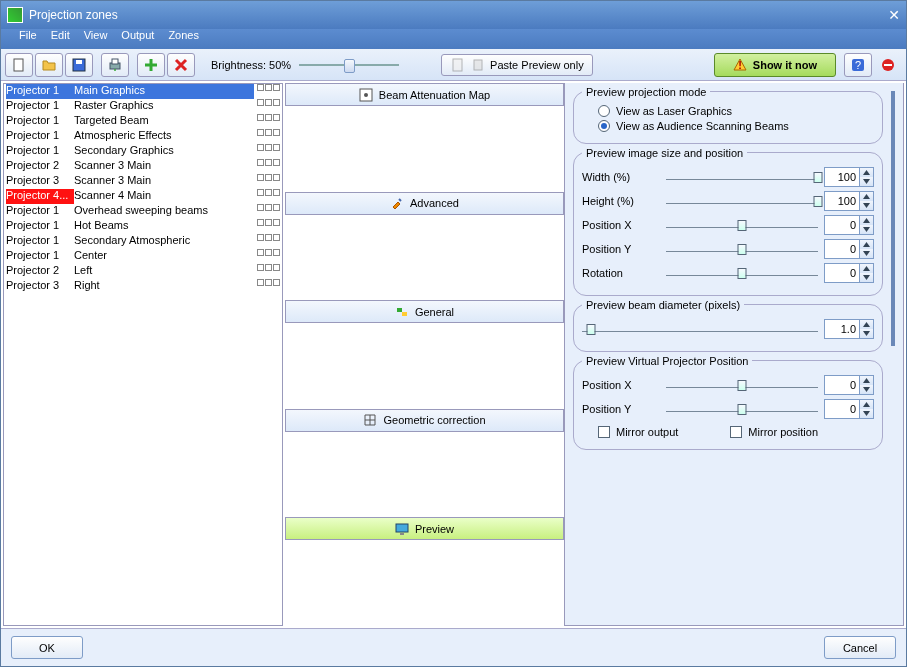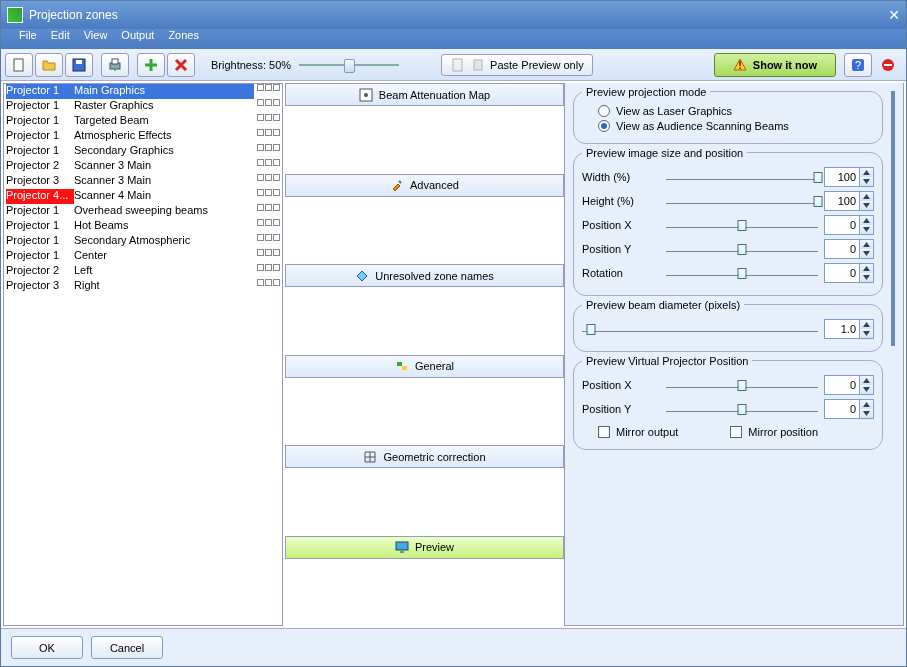--- a/index.html
+++ b/index.html
@@ -51,21 +51,21 @@
 .sl{position:relative;height:16px}
 .sl .tr{position:absolute;top:10px;left:0;right:0;height:1px;background:#789}
 .sl .th{position:absolute;top:3px;width:9px;height:11px;border:1px solid #567;background:linear-gradient(#f7faff,#cfe);transform:translateX(-50%)}
 .spin{display:flex;align-items:center;border:1px solid #7e9cc7;background:#fff;height:20px}
 .spin input{width:34px;border:none;text-align:right;padding:0 3px;outline:none;font:inherit}
 .spin .ar{display:flex;flex-direction:column}
 .spin .ar b{width:14px;height:9px;border-left:1px solid #7e9cc7;background:linear-gradient(#f0f5fd,#d6e4f7);display:flex;align-items:center;justify-content:center;cursor:pointer}
 .spin .ar b svg{width:7px;height:5px}
 .preview{flex:1;border:2px solid #6a88b8;background:#000;position:relative;max-height:255px}
 .preview svg{width:100%;height:100%}
-.footer{height:38px;border-top:1px solid #aac;background:#e7effb;display:flex;align-items:center;justify-content:flex-start;padding:0 10px;gap:8px}
+.footer{height:38px;border-top:1px solid #aac;background:#e7effb;display:flex;align-items:center;justify-content:space-between;padding:0 10px;gap:8px}
 .fbtn{min-width:72px;height:23px;border:1px solid #7e9cc7;background:linear-gradient(#fefefe,#e2ebf7);border-radius:3px;cursor:pointer}
 </style>
 </head>
 <body>
 
 <div class="titlebar">
   <div class="ticon"></div>
   <div class="title">Projection zones</div>
   <div class="close">✕</div>
 </div>
@@ -290,26 +290,20 @@
             <circle cx="7" cy="7" r="2" fill="#555"></circle>
           </svg>
           <span>Beam Attenuation Map</span>
         </div>
       <div class="tab">
           <svg class="ic" viewBox="0 0 14 14">
             <path d="M3 11l5-5 2 2-5 5z" fill="#e80" stroke="#a50"></path>
             <path d="M9 3l2 2" stroke="#46a" stroke-width="2"></path>
           </svg>
           <span>Advanced</span>
-        </div>
-      <div class="tab">
-          <svg class="ic" viewBox="0 0 14 14">
-            <path d="M7 2l5 5-5 5-5-5z" fill="#7cf" stroke="#35a"></path>
-          </svg>
-          <span>Unresolved zone names</span>
         </div>
       <div class="tab">
           <svg class="ic" viewBox="0 0 14 14">
             <rect x="2" y="3" width="5" height="4" fill="#3a3"></rect>
             <rect x="7" y="7" width="5" height="4" fill="#fc3"></rect>
           </svg>
           <span>General</span>
         </div>
       <div class="tab">
           <svg class="ic" viewBox="0 0 14 14">

